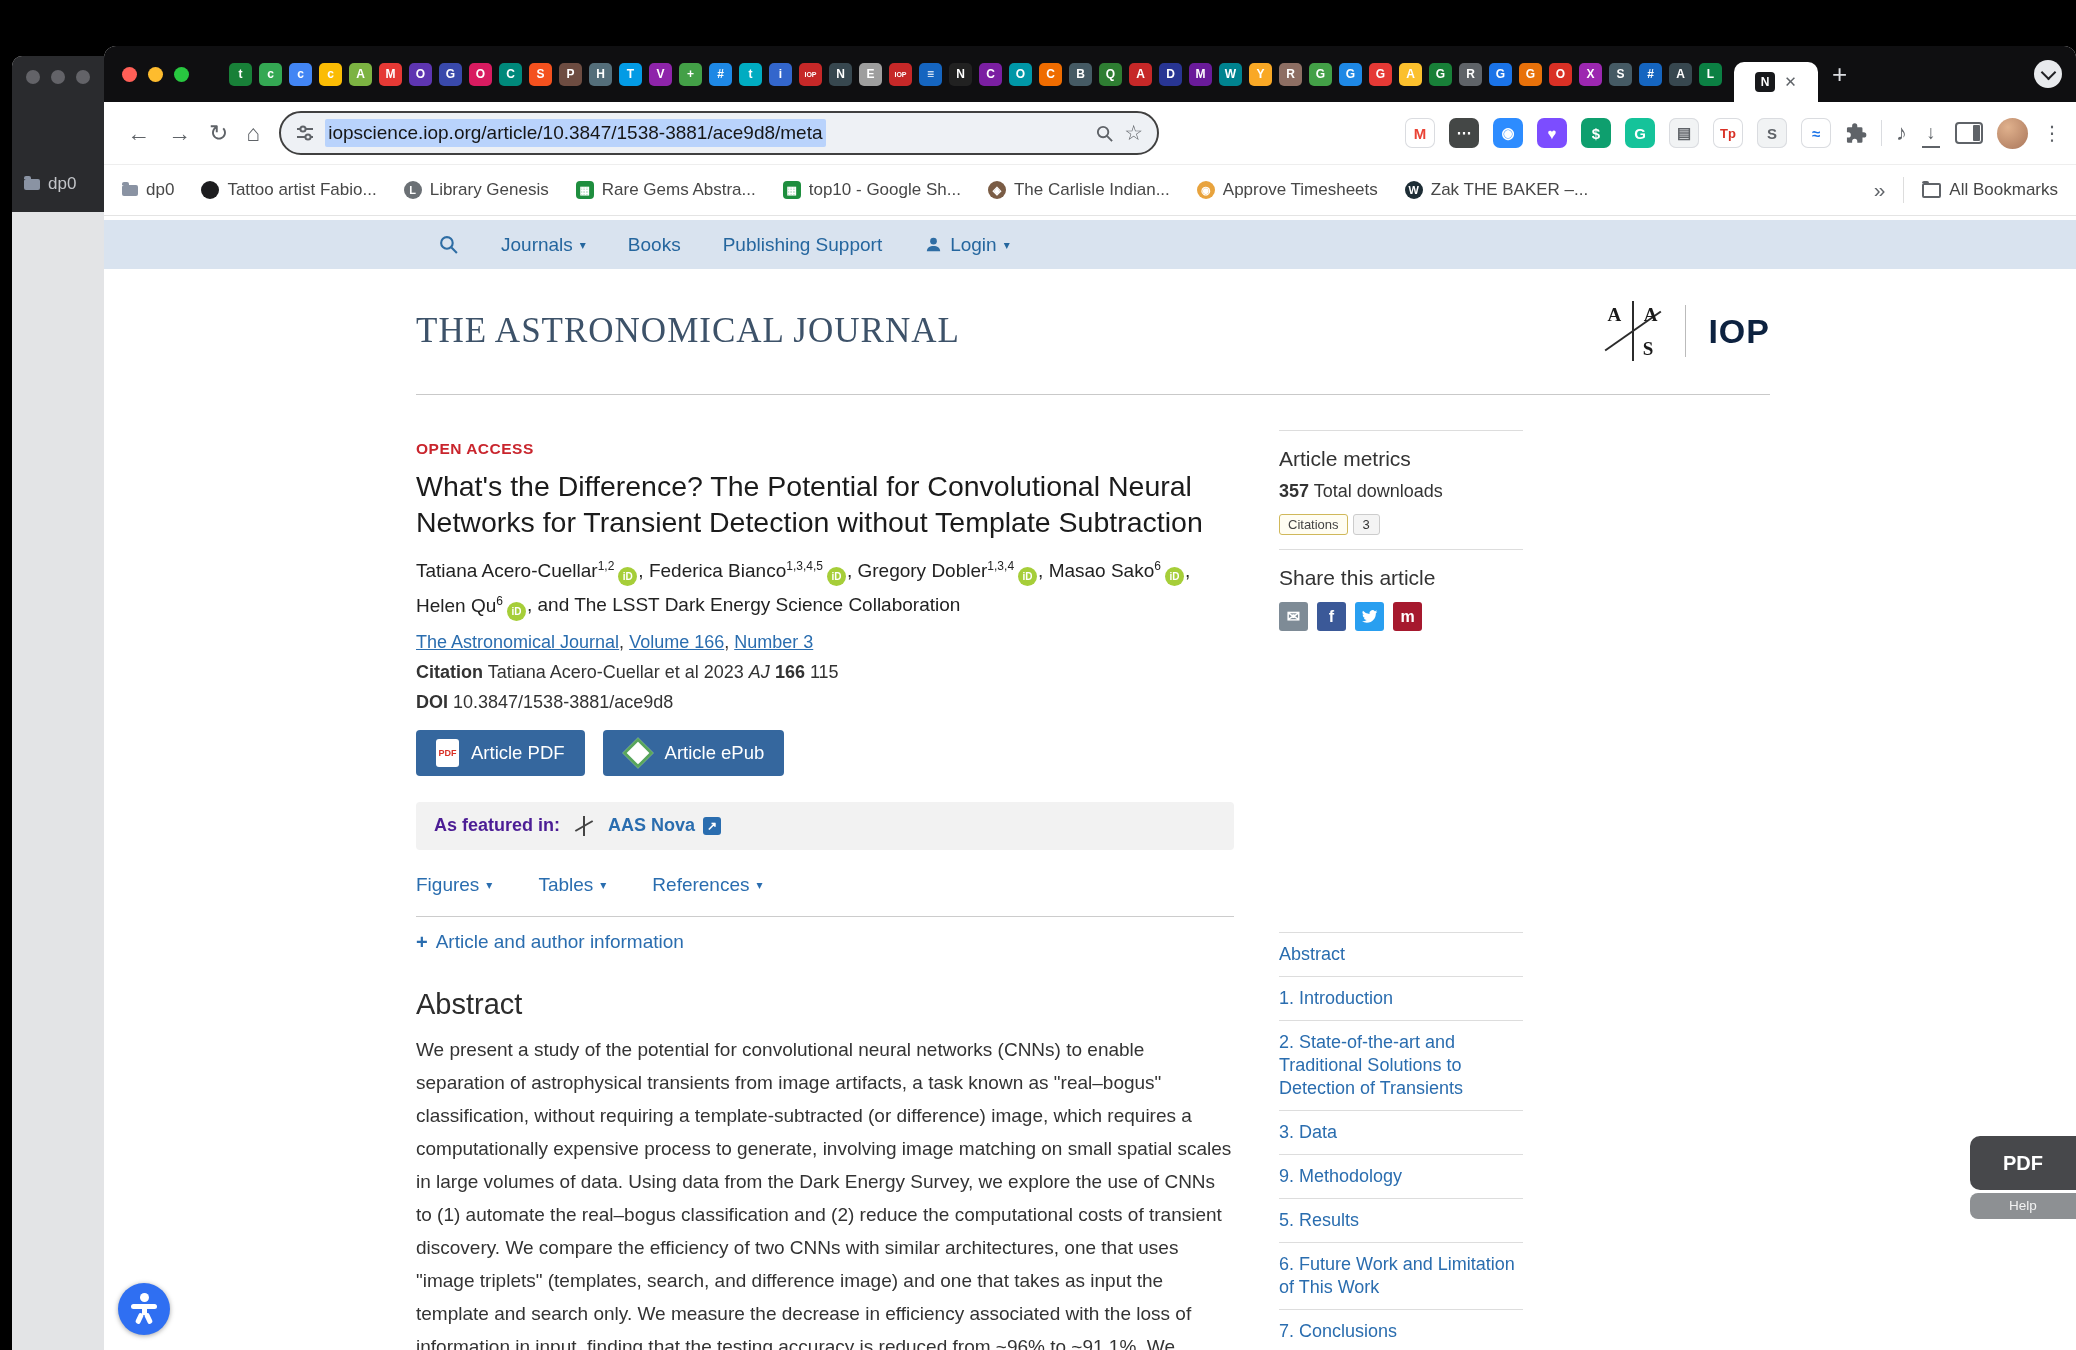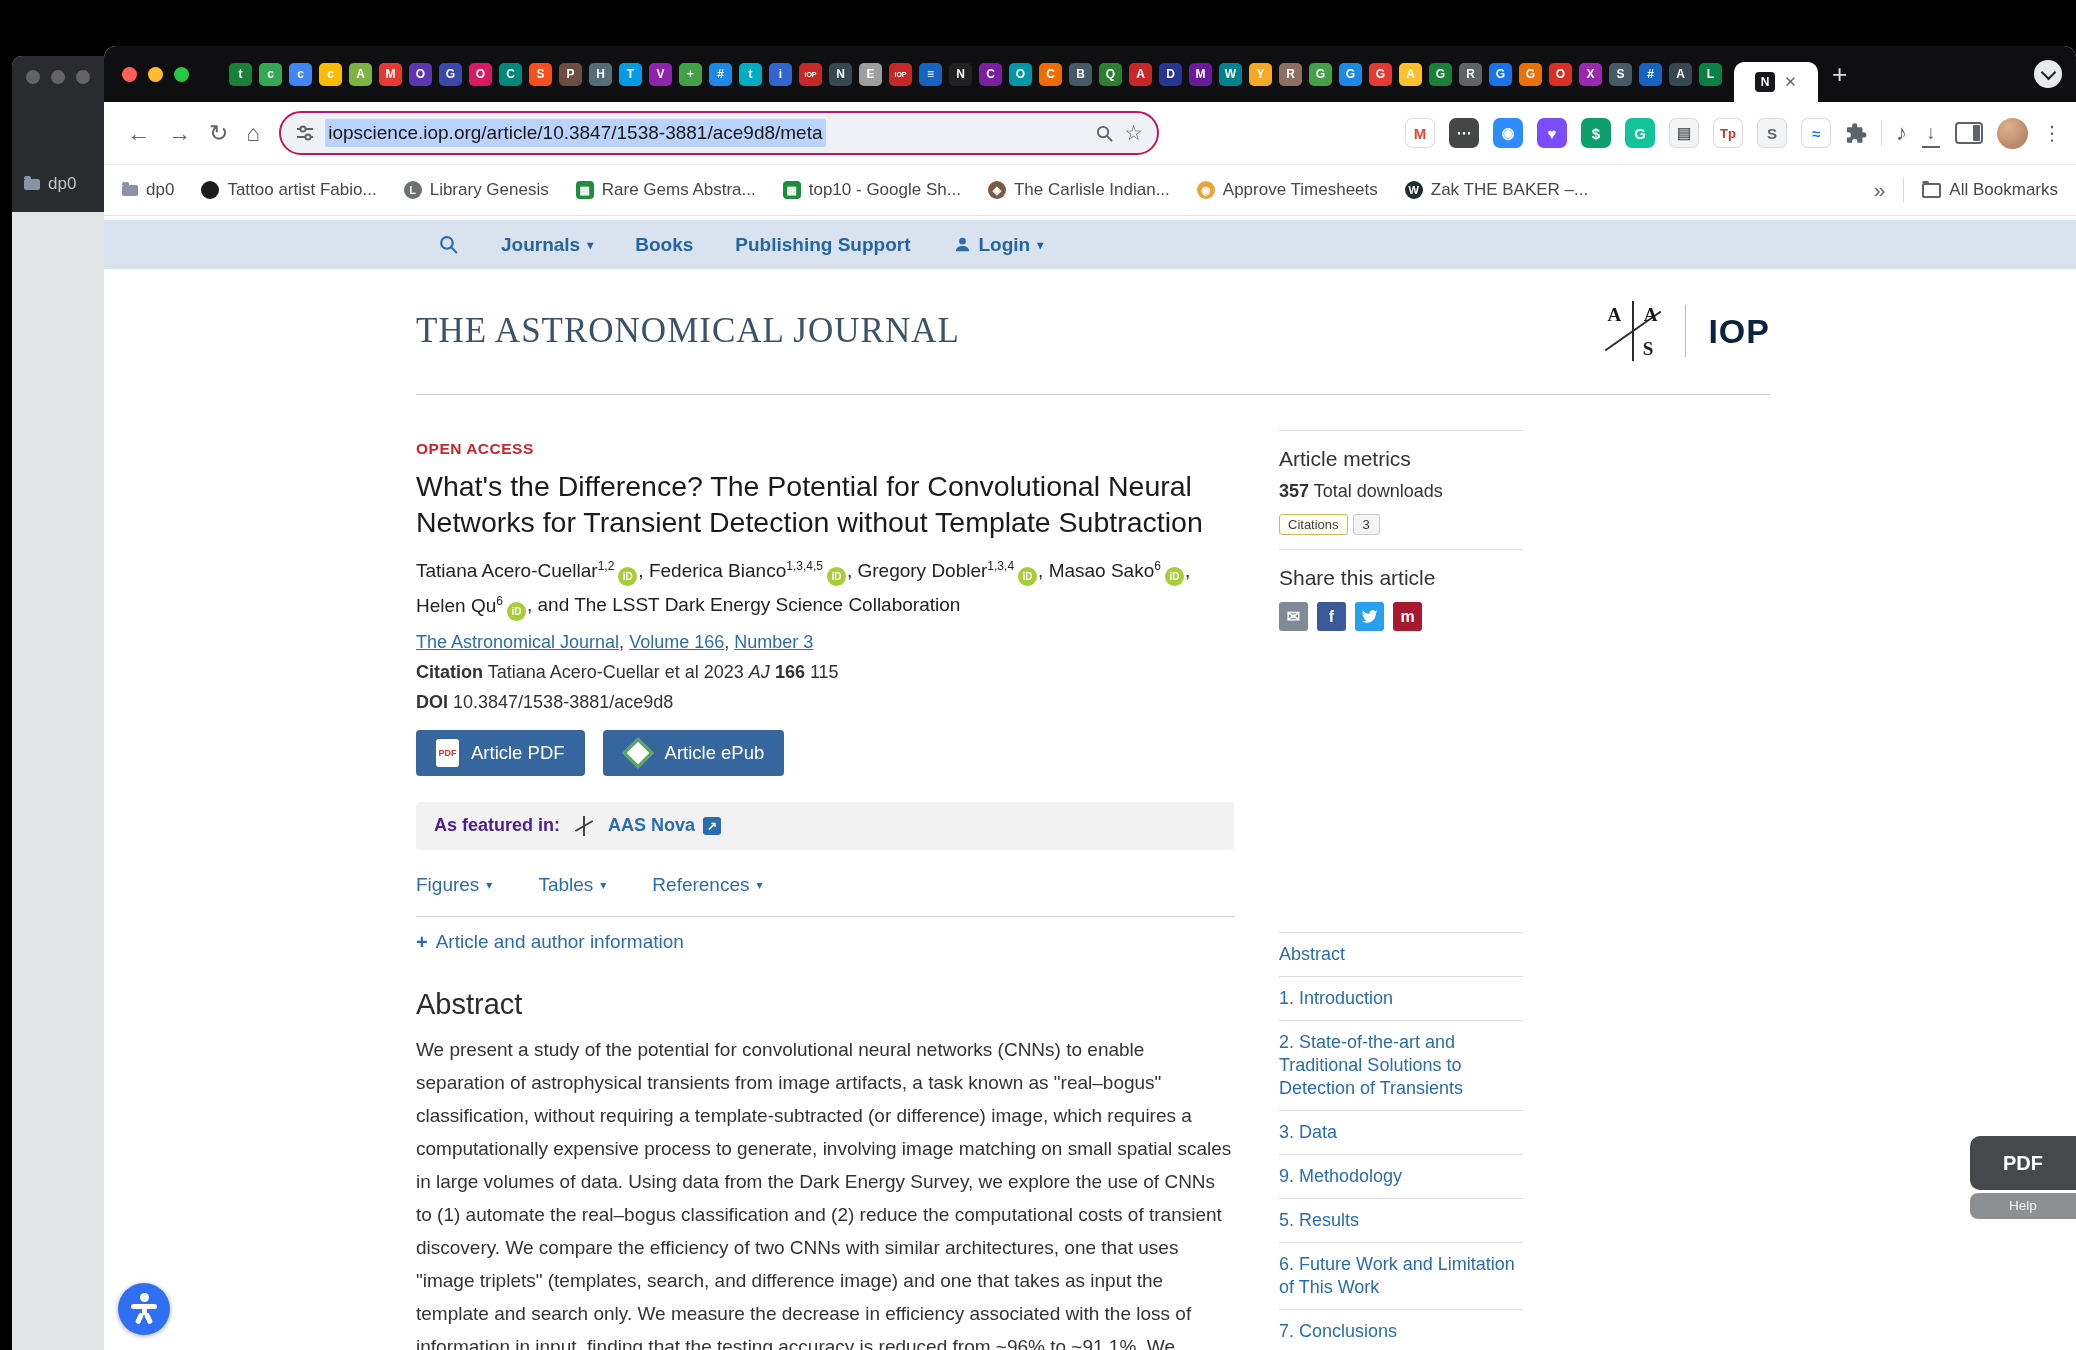--- a/index.html
+++ b/index.html
@@ -26,21 +26,21 @@
   .ptab{width:23px;height:23px;border-radius:5px;color:#fff;font-size:12px;font-weight:bold;display:flex;align-items:center;justify-content:center;flex:none;}
   .active-tab{width:84px;height:40px;background:#fff;border-radius:10px 10px 0 0;margin-top:16px;margin-left:12px;display:flex;align-items:center;justify-content:center;gap:9px;flex:none;}
   .at-fav{width:20px;height:20px;border-radius:4px;background:#17181b;color:#fff;font-size:12px;font-weight:bold;display:flex;align-items:center;justify-content:center;}
   .at-close{color:#5f6368;font-size:15px;}
   .new-tab-btn{color:#dadce0;font-size:26px;margin-left:14px;line-height:1;}
   .tab-search-btn{margin-left:auto;margin-right:14px;width:28px;height:28px;border-radius:50%;background:#e8eaed;display:flex;align-items:center;justify-content:center;}
   .chev{width:9px;height:9px;border-right:2px solid #202124;border-bottom:2px solid #202124;transform:rotate(45deg);margin-top:-4px;}
 
   .toolbar{height:62px;background:#fff;display:flex;align-items:center;padding:0 14px;flex:none;border-bottom:1px solid #eee;}
   .nav-btn{font-size:23px;color:#5f6368;margin:0 9px;line-height:1;}
-  .omnibox{width:880px;height:44px;border-radius:22px;background:#eef1f5;border:2px solid #be185d;display:flex;align-items:center;padding:0 14px;gap:10px;margin:0 10px;box-sizing:border-box;}
+  .omnibox{width:880px;height:44px;border-radius:22px;background:#eef1f5;border:2px solid #404040;display:flex;align-items:center;padding:0 14px;gap:10px;margin:0 10px;box-sizing:border-box;}
   .url-sel{background:#b9d3fc;color:#161616;font-size:19px;padding:3px 3px;border-radius:2px;white-space:nowrap;overflow:hidden;}
   .omni-spacer{flex:1;}
   .star{font-size:21px;color:#5f6368;}
   .toolbar-right{margin-left:auto;display:flex;align-items:center;gap:14px;}
   .ext{width:30px;height:30px;border-radius:7px;font-size:15px;font-weight:bold;display:flex;align-items:center;justify-content:center;flex:none;}
   .ext.bordered{box-shadow:inset 0 0 0 1px #dadce0;}
   .tool-sep{width:1px;height:26px;background:#dadce0;}
   .music-ic{font-size:22px;color:#5f6368;}
   .dl-ic{position:relative;width:20px;text-align:center;color:#5f6368;font-size:19px;}
   .dl-ic::after{content:"";position:absolute;left:1px;right:1px;bottom:-4px;height:2px;background:#5f6368;}
@@ -53,21 +53,21 @@
   .bm{display:flex;align-items:center;gap:8px;font-size:17px;color:#474747;white-space:nowrap;}
   .bm-ic{width:18px;height:18px;border-radius:4px;color:#fff;font-size:11px;font-weight:bold;display:flex;align-items:center;justify-content:center;flex:none;}
   .bm-right{margin-left:auto;display:flex;align-items:center;gap:18px;}
   .bm-overflow{font-size:21px;color:#5f6368;}
   .bm-sep{width:1px;height:26px;background:#ddd;}
   .folder-outline{width:15px;height:11px;border:2px solid #5f6368;border-radius:2px;position:relative;}
   .folder-outline::before{content:"";position:absolute;top:-4px;left:-2px;width:7px;height:2px;background:#5f6368;border-radius:2px 2px 0 0;}
 
   
   .page{flex:1;position:relative;background:#fff;overflow:hidden;}
-  .site-nav{position:absolute;left:0;right:0;top:4px;height:49px;background:#d9e3ef;display:flex;align-items:center;padding-left:334px;gap:42px;font-weight:bold;}
+  .site-nav{position:absolute;left:0;right:0;top:4px;height:49px;background:#d9e3ef;display:flex;align-items:center;padding-left:334px;gap:42px;}
   .nav-item{color:#25669e;font-size:19px;display:flex;align-items:center;gap:7px;}
   .caret{font-size:12px;}
   .masthead{position:absolute;left:312px;width:1354px;top:62px;height:106px;display:flex;align-items:center;justify-content:space-between;}
   .journal-title{font-family:"Liberation Serif", serif;font-weight:400;font-size:35px;color:#3d5269;letter-spacing:1px;margin:0;}
   .logos{display:flex;align-items:center;gap:22px;}
   .aas{width:60px;height:60px;position:relative;font-family:"Liberation Serif",serif;color:#1a1a1a;}
   .aas .vl{position:absolute;left:29px;top:0;bottom:0;width:2px;background:#2b2b2b;}
   .aas .dg{position:absolute;left:-4px;top:29px;width:68px;height:2px;background:#2b2b2b;transform:rotate(-35deg);}
   .aas span{position:absolute;font-size:19px;font-weight:bold;}
   .aas .a1{left:4px;top:3px}.aas .a2{right:6px;top:3px}.aas .s1{right:10px;bottom:1px}

